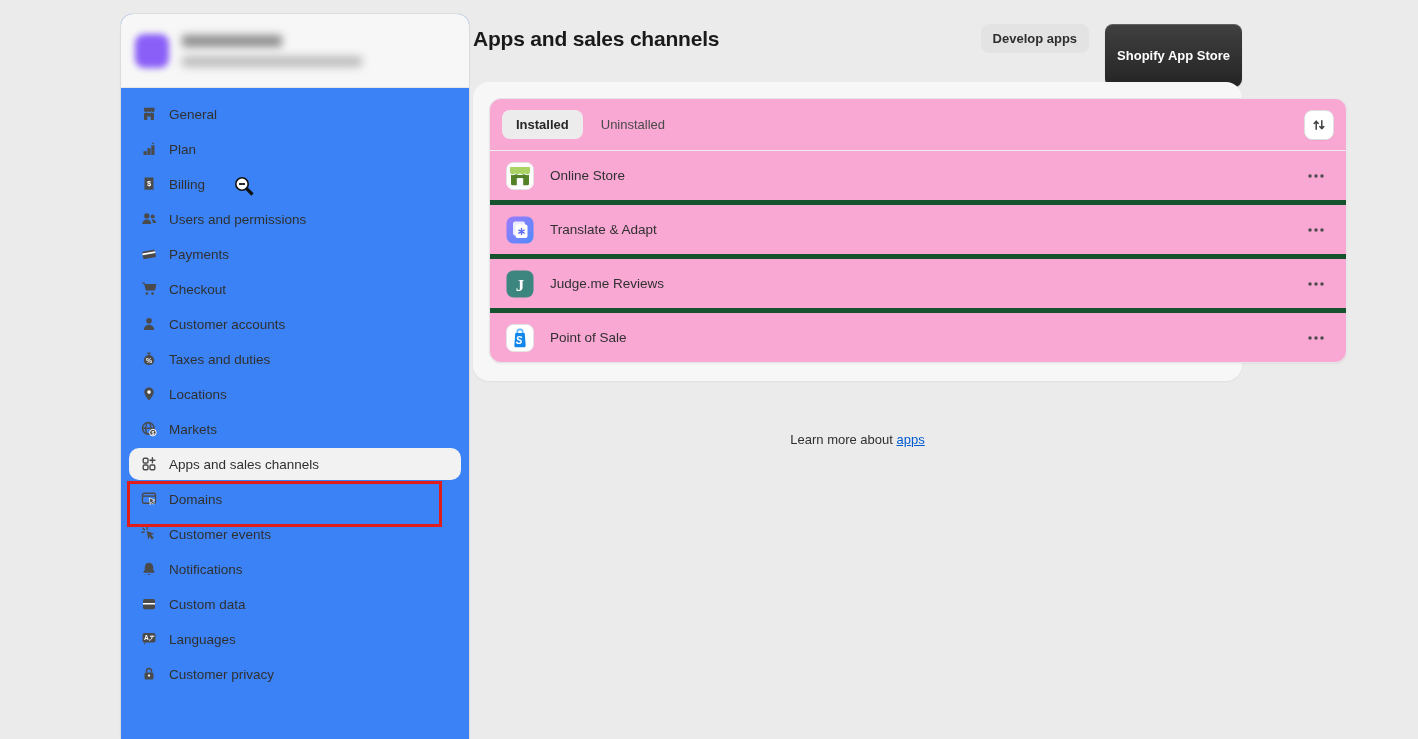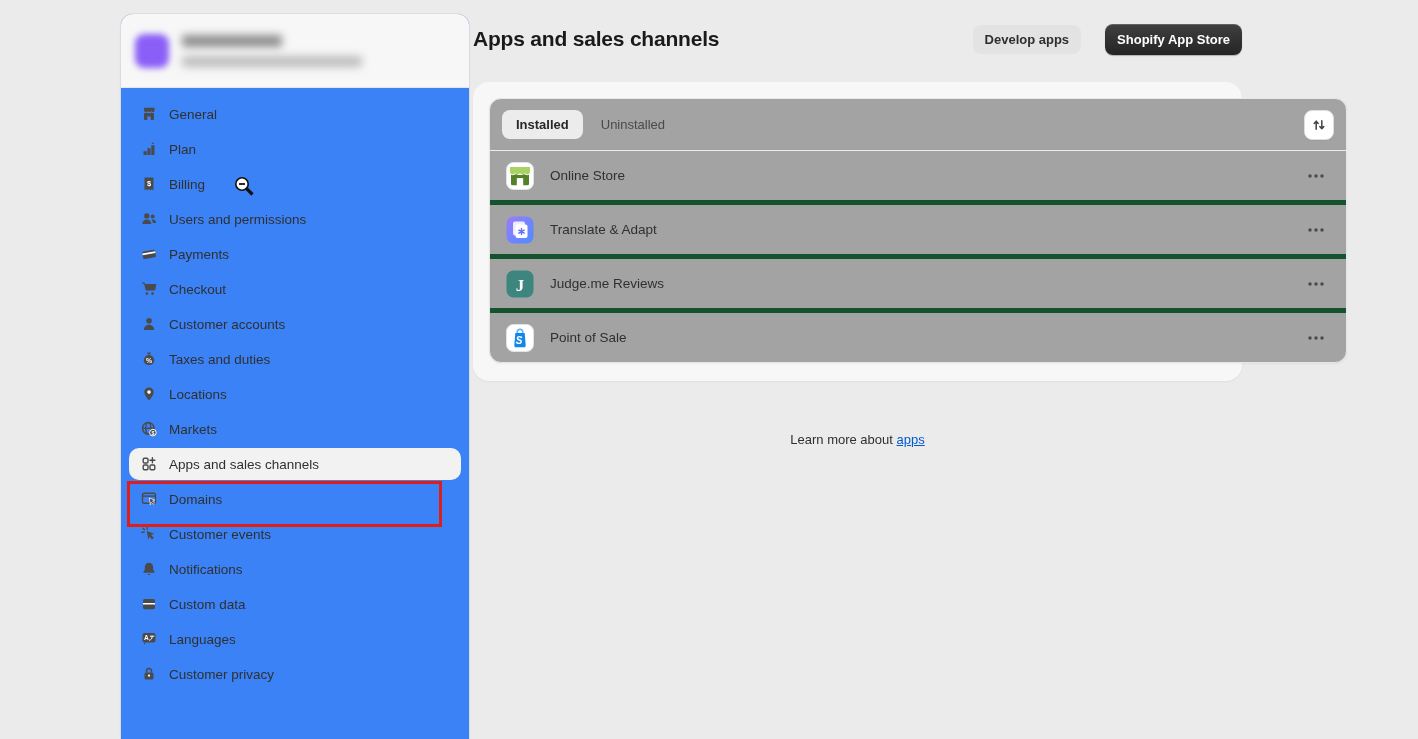--- a/index.html
+++ b/index.html
@@ -49,40 +49,40 @@
   
   .cursor { position:absolute; left:233px; top:175px; z-index:30; }
 
   
   .page-title {
     position:absolute; left:473px; top:27px;
     font-size:21px; font-weight:700; color:#1a1a1a; letter-spacing:-.2px;
   }
   .header-actions {
     position:absolute; left:900px; top:24px; width:342px;
-    display:flex; justify-content:flex-end; gap:24px; align-items:center;
+    display:flex; justify-content:flex-end; gap:16px; align-items:flex-start;
   }
   .btn {
     border:none; border-radius:8px; font-family:inherit;
     font-size:13px; font-weight:600; cursor:pointer; white-space:nowrap;
   }
   .btn-secondary { background:#e3e3e3; color:#302f2f; padding:7px 12px; }
   .btn-dark {
     background:linear-gradient(180deg,#404040,#242424); color:#ffffff;
-    padding:8px 12px; box-shadow:inset 0 1px 0 rgba(255,255,255,.18), 0 1px 1px rgba(0,0,0,.25);
+    padding:24px 12px; box-shadow:inset 0 1px 0 rgba(255,255,255,.18), 0 1px 1px rgba(0,0,0,.25);
   }
 
   .apps-outer {
     position:absolute; left:473px; top:82px; width:769px; height:299px;
     background:#f7f7f7; border-radius:16px;
     box-shadow:0 1px 2px rgba(0,0,0,.05);
   }
   .apps-card {
     position:absolute; left:16px; top:16px; width:858px; height:265px;
-    background:#a3a3a3; border-radius:12px; border:1px solid #e7e7e7;
+    background:#f9a8d4; border-radius:12px; border:1px solid #e7e7e7;
     box-shadow:0 1px 2px rgba(0,0,0,.05);
     display:flex; flex-direction:column;
   }
   .card-header {
     height:52px; flex:none; display:flex; align-items:center;
     padding:0 12px; border-bottom:1px solid #ececec;
   }
   .tab {
     border:none; background:transparent; font-family:inherit; cursor:pointer;
     font-size:13px; font-weight:500; color:#4a4a4a; padding:7px 14px; border-radius:8px;

